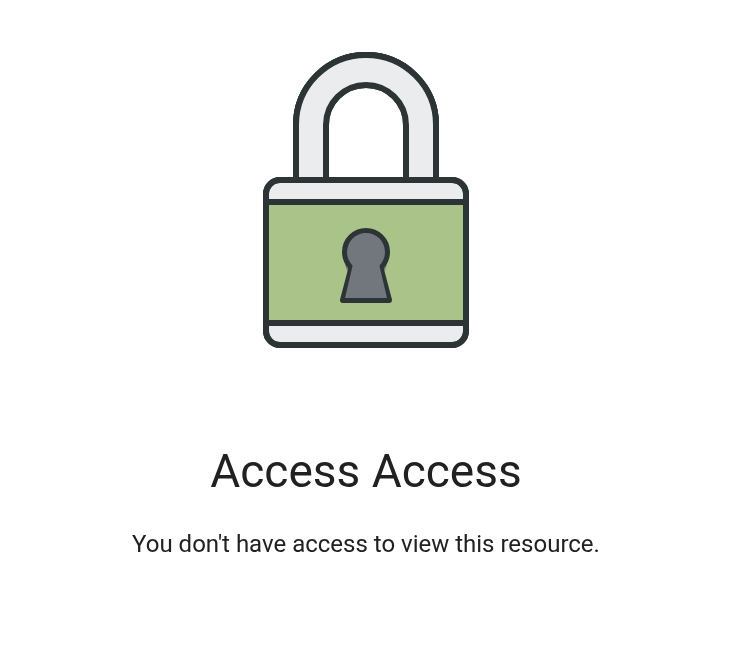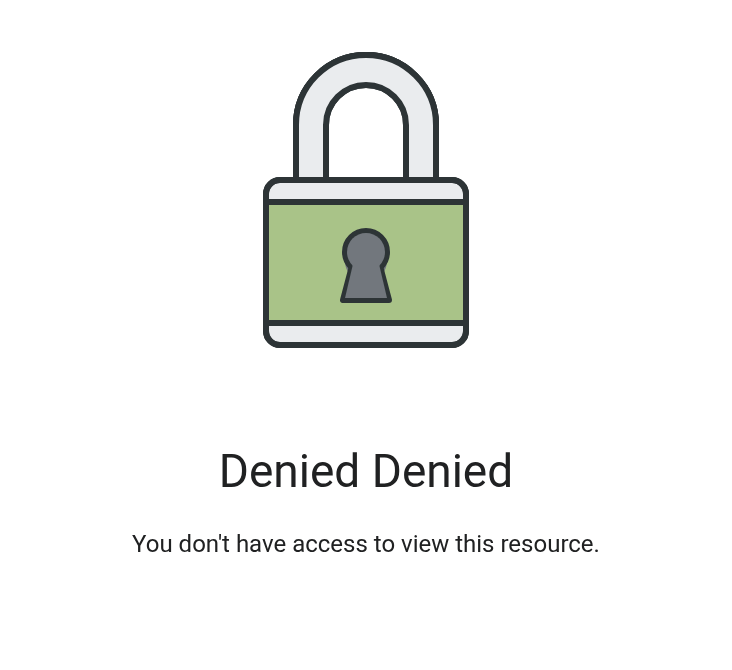--- a/index.html
+++ b/index.html
@@ -63,14 +63,14 @@
              M 110 200
              m -21 21
              M 96 232 L 88 260 L 132 260 L 124 232 Z" fill="#72777d"></path>
     <circle cx="110" cy="212" r="21" fill="#72777d" stroke="#2d3436" stroke-width="6"></circle>
     <path d="M 96 226 L 87 260 L 133 260 L 124 226 Z" fill="#72777d" stroke="#2d3436" stroke-width="6" stroke-linejoin="round"></path>
     <circle cx="110" cy="212" r="19" fill="#72777d"></circle>
     <path d="M 97 224 L 89 258 L 131 258 L 123 224 Z" fill="#72777d"></path>
   </svg>
 </div>
 
-<h1 class="heading">Denied Denied</h1>
+<h1 class="heading">Access Access</h1>
 <p class="message">You don't have access to view this resource.</p>
 
 </body></html>

